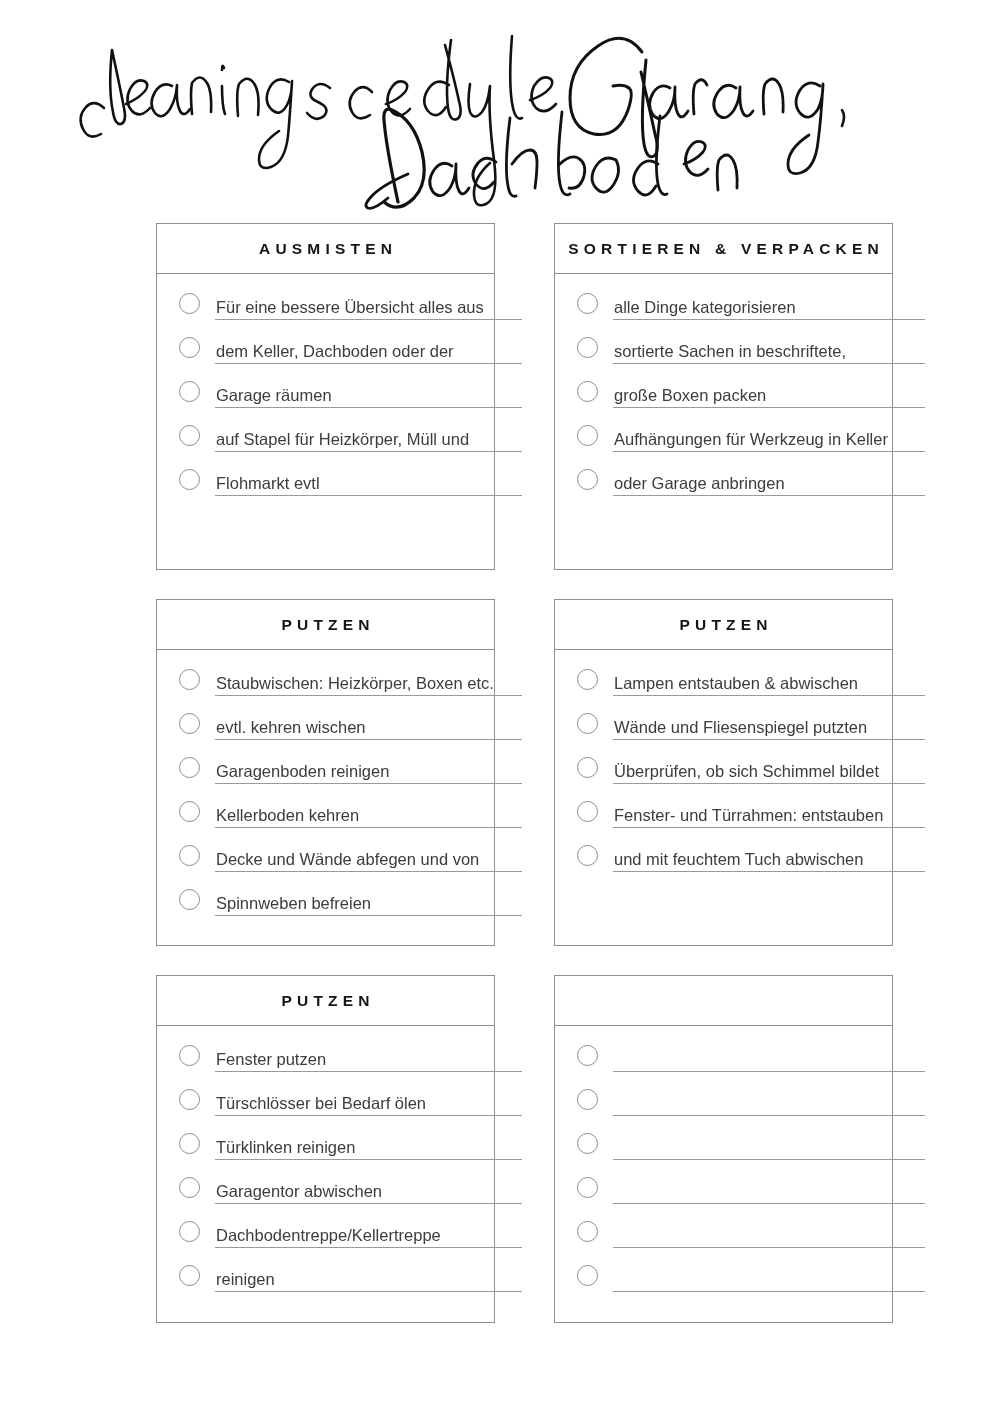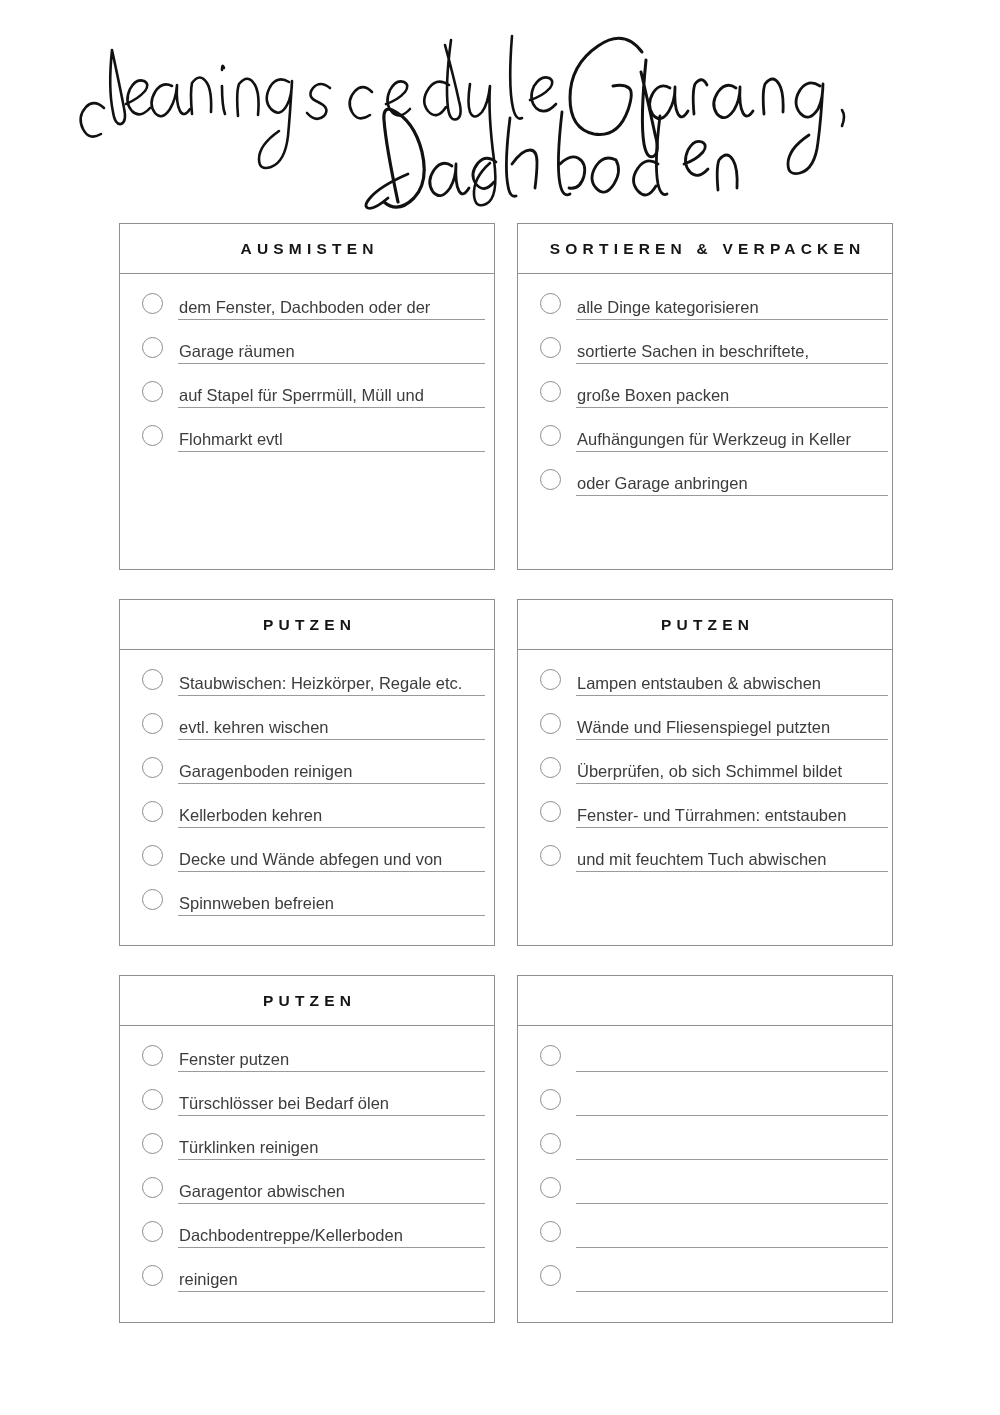--- a/index.html
+++ b/index.html
@@ -50,20 +50,21 @@
     column-gap: 22px;
     row-gap: 29px;
   }
 
   .card {
     border: 1px solid #8f8f8f;
     background: #ffffff;
     display: flex;
     flex-direction: column;
     box-sizing: border-box;
+    margin-left: 37px;
   }
 
   .card-header {
     height: 50px;
     min-height: 50px;
     border-bottom: 1px solid #8f8f8f;
     display: flex;
     align-items: center;
     justify-content: center;
     box-sizing: border-box;
@@ -195,35 +196,42 @@
 
   <div class="card left">
     <div class="card-header">
       <span class="card-title">AUSMISTEN</span>
     </div>
     <div class="card-body">
       <div class="task-row">
         <span class="checkbox"></span>
         <span class="task-line">
           <span class="task-rule"></span>
-          <span class="task-text">dem Fenster, Dachboden oder der</span>
+          <span class="task-text">Für eine bessere Übersicht alles aus</span>
+        </span>
+      </div>
+      <div class="task-row">
+        <span class="checkbox"></span>
+        <span class="task-line">
+          <span class="task-rule"></span>
+          <span class="task-text">dem Keller, Dachboden oder der</span>
         </span>
       </div>
       <div class="task-row">
         <span class="checkbox"></span>
         <span class="task-line">
           <span class="task-rule"></span>
           <span class="task-text">Garage räumen</span>
         </span>
       </div>
       <div class="task-row">
         <span class="checkbox"></span>
         <span class="task-line">
           <span class="task-rule"></span>
-          <span class="task-text">auf Stapel für Sperrmüll, Müll und</span>
+          <span class="task-text">auf Stapel für Heizkörper, Müll und</span>
         </span>
       </div>
       <div class="task-row">
         <span class="checkbox"></span>
         <span class="task-line">
           <span class="task-rule"></span>
           <span class="task-text">Flohmarkt evtl</span>
         </span>
       </div>
     </div>
@@ -274,21 +282,21 @@
 
   <div class="card left">
     <div class="card-header">
       <span class="card-title">PUTZEN</span>
     </div>
     <div class="card-body">
       <div class="task-row">
         <span class="checkbox"></span>
         <span class="task-line">
           <span class="task-rule"></span>
-          <span class="task-text">Staubwischen: Heizkörper, Regale etc.</span>
+          <span class="task-text">Staubwischen: Heizkörper, Boxen etc.</span>
         </span>
       </div>
       <div class="task-row">
         <span class="checkbox"></span>
         <span class="task-line">
           <span class="task-rule"></span>
           <span class="task-text">evtl. kehren wischen</span>
         </span>
       </div>
       <div class="task-row">
@@ -395,21 +403,21 @@
         <span class="checkbox"></span>
         <span class="task-line">
           <span class="task-rule"></span>
           <span class="task-text">Garagentor abwischen</span>
         </span>
       </div>
       <div class="task-row">
         <span class="checkbox"></span>
         <span class="task-line">
           <span class="task-rule"></span>
-          <span class="task-text">Dachbodentreppe/Kellerboden</span>
+          <span class="task-text">Dachbodentreppe/Kellertreppe</span>
         </span>
       </div>
       <div class="task-row">
         <span class="checkbox"></span>
         <span class="task-line">
           <span class="task-rule"></span>
           <span class="task-text">reinigen</span>
         </span>
       </div>
     </div>

